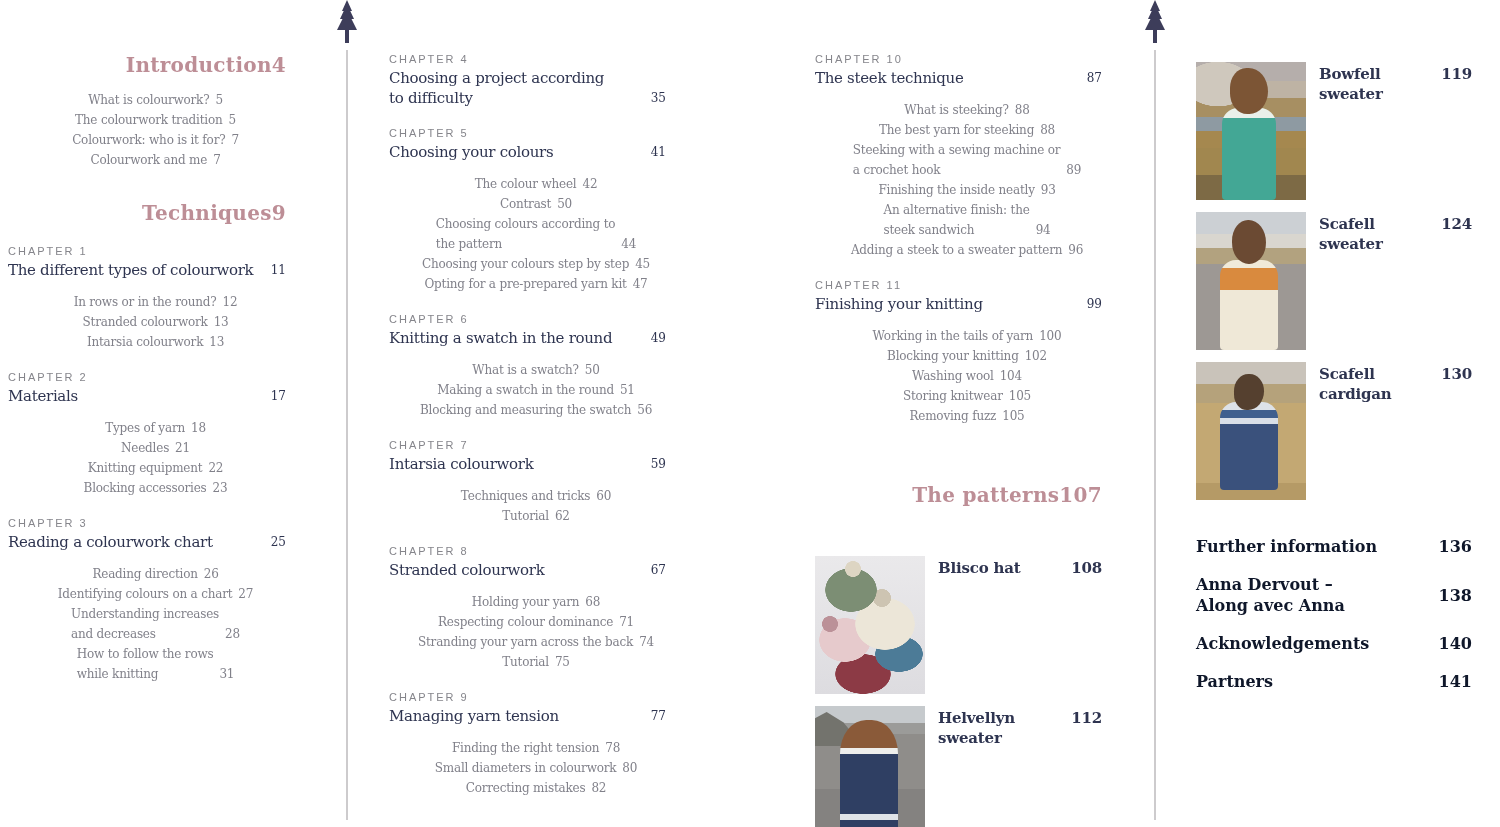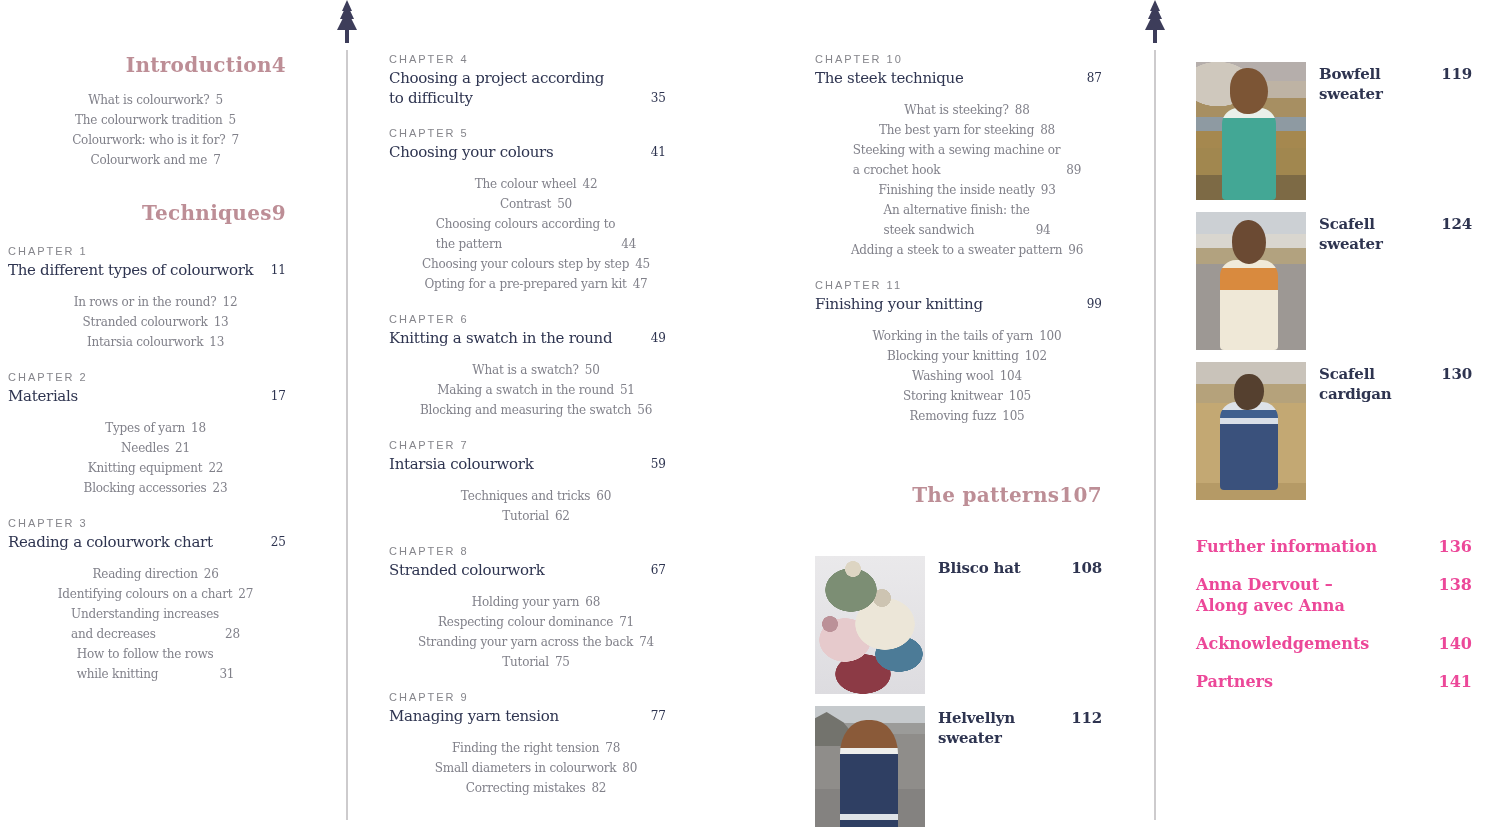--- a/index.html
+++ b/index.html
@@ -46,22 +46,22 @@
 
   
   .pattern{display:flex;margin-top:12px;}
   .part + .pattern{margin-top:48px;}
   .pattern-cap{flex:1;display:flex;justify-content:space-between;align-items:flex-start;
                margin-left:13px;margin-top:2px;color:#2e3450;font-weight:bold;
                font-size:15px;line-height:20px;letter-spacing:-0.2px;}
   .cap-page{padding-left:4px;}
 
   
-  .end{display:flex;justify-content:space-between;align-items:flex-start;
-       color:#ec4899;font-weight:bold;font-size:16px;line-height:21px;margin-top:17px;}
+  .end{display:flex;justify-content:space-between;align-items:center;
+       color:#0f172a;font-weight:bold;font-size:16px;line-height:21px;margin-top:17px;}
   .pattern + .end{margin-top:36px;}
 
   
   .photo{position:relative;width:110px;height:138px;flex:0 0 110px;overflow:hidden;}
 
   .photo-bowfell{background:
     radial-gradient(60px 40px at 20% 16%,#cfc8bd 0 55%,transparent 56%),
     linear-gradient(180deg,#b5aeab 0 14%,#beb3a4 14% 26%,#a78f62 26% 40%,#8e9aa2 40% 50%,#a5884f 50% 62%,#a1874f 62% 82%,#7d6a45 82% 100%);}
   .photo-bowfell::before{content:"";position:absolute;left:26px;top:46px;width:54px;height:92px;
     border-radius:16px 16px 4px 4px;background:linear-gradient(180deg,#e9f0ea 0 10px,#43a795 10px);}

